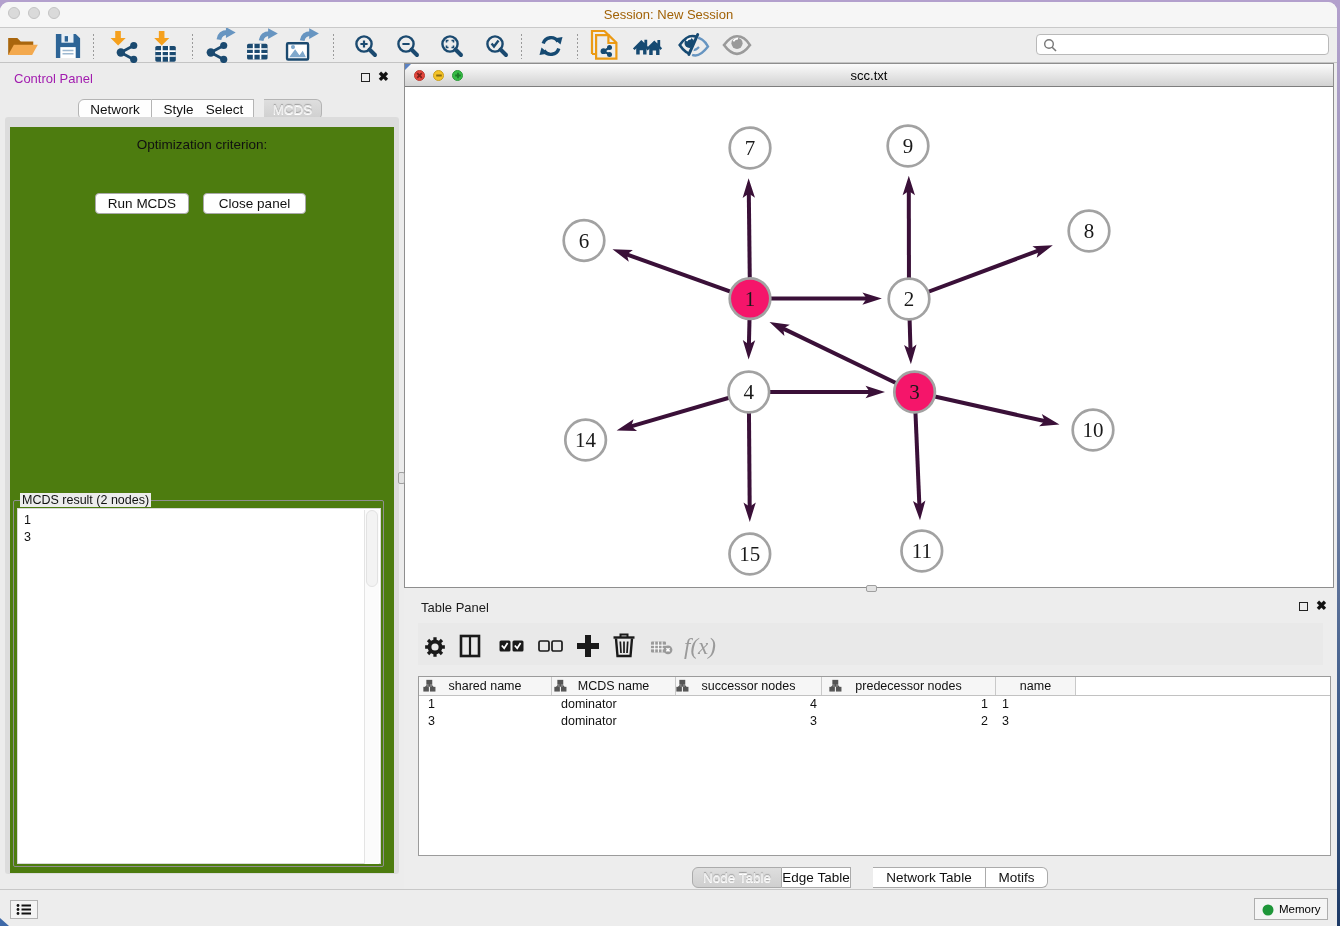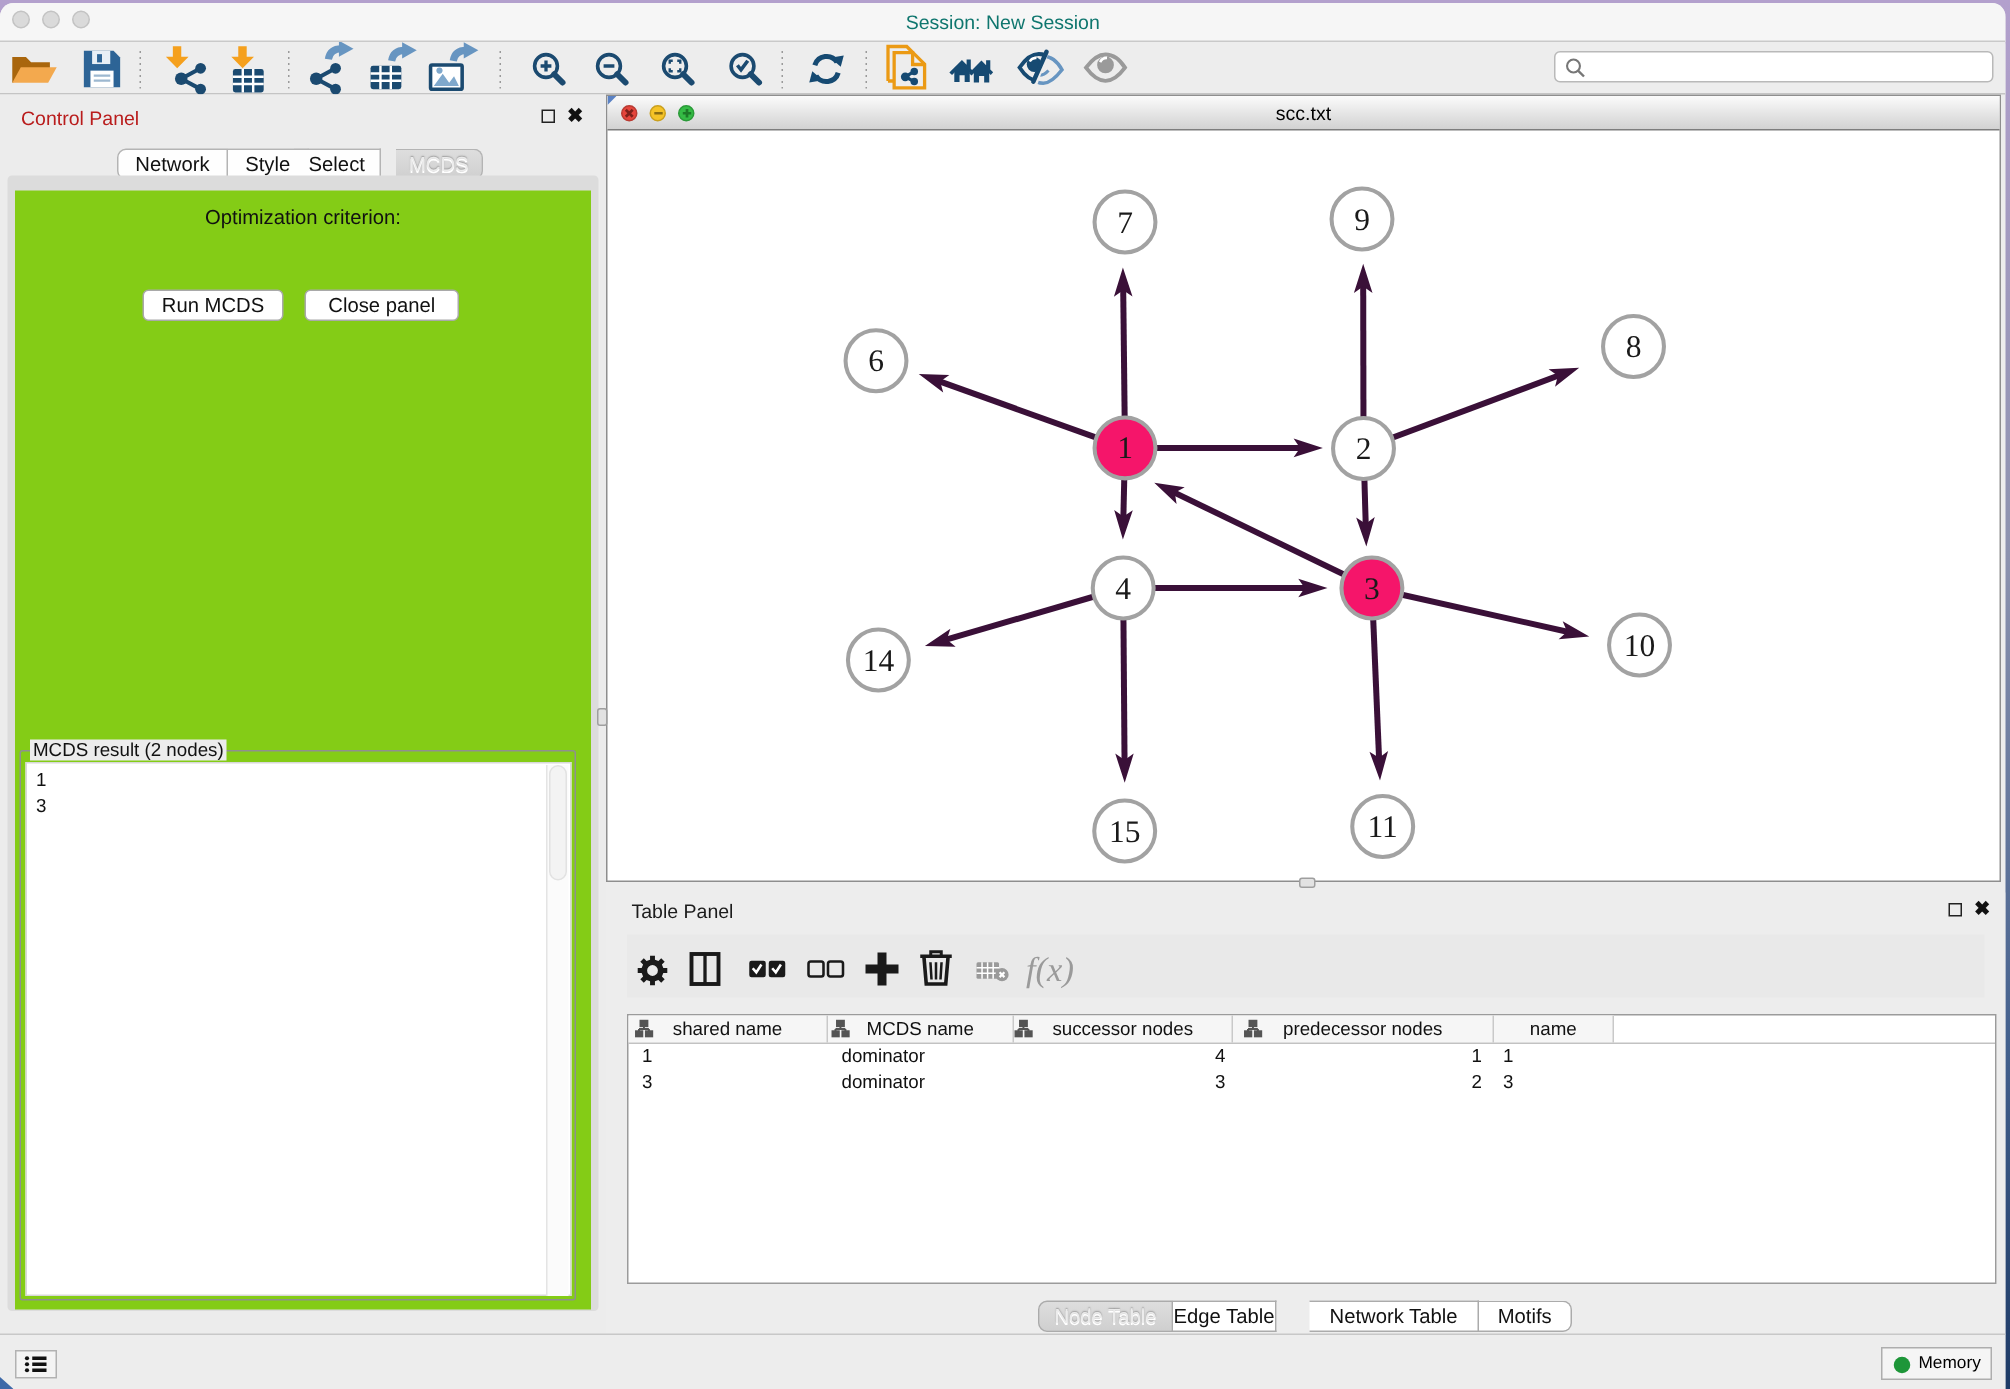--- a/index.html
+++ b/index.html
@@ -9,39 +9,39 @@
   #deskR { left:1336px; top:0; width:4px; height:926px;
     background:linear-gradient(#b3a0cd 0%, #8d93af 40%, #44618e 75%, #1d3a66 100%); }
   #win { left:0; top:2px; width:1337px; height:924px; background:#ededed;
     border-radius:9px 9px 0 0; overflow:hidden; }
   
   #titlebar { left:0; top:0; width:1337px; height:26px; background:#f6f6f6;
     border-bottom:1px solid #c9c9c9; }
   .tl { position:absolute; top:5px; width:12px; height:12px; border-radius:50%;
     background:#dadada; border:1px solid #c3c3c3; }
   #wtitle { position:absolute; left:0; right:0; top:5px; text-align:center;
-    font-size:13px; color:#0f766e; }
+    font-size:13px; color:#a16207; }
   
   #toolbar { left:0; top:27px; width:1337px; height:34px; background:#ededed;
     border-bottom:1px solid #c4c4c4; }
   .tsep { position:absolute; top:5px; height:25px; width:1px;
     background-image:linear-gradient(#9a9a9a 40%, rgba(0,0,0,0) 0%);
     background-size:1px 4px; }
   #searchbox { position:absolute; left:1036px; top:5px; width:293px; height:21px;
     background:#fff; border:1px solid #b9b9b9; border-radius:4px; }
   
   #cpanel { left:0; top:61px; width:404px; height:826px; background:#ececec; }
-  #cptitle { position:absolute; left:14px; top:8px; font-size:13px; color:#b91c1c; }
+  #cptitle { position:absolute; left:14px; top:8px; font-size:13px; color:#a21caf; }
   .paneSq { position:absolute; top:10px; width:9px; height:9px; border:1.5px solid #222; }
   .paneX  { position:absolute; top:6px; font-size:13px; font-weight:bold; color:#111; }
   .tab { position:absolute; top:36px; height:21px; background:#fefefe; border:1px solid #b4b4b4;
     font-size:13.5px; color:#111; text-align:center; line-height:19px; }
   #tabpane { position:absolute; left:5px; top:54px; width:394px; height:757px;
     background:#dcdcdc; border-radius:3px; }
-  #cpinner { position:absolute; left:5px; top:10px; width:384px; height:746px; background:#84cc16; }
+  #cpinner { position:absolute; left:5px; top:10px; width:384px; height:746px; background:#4d7c0f; }
   #optlabel { position:absolute; left:0; width:100%; top:10px; text-align:center;
     font-size:13.5px; color:#111; }
   #combo { position:absolute; left:34px; top:32px; width:312px; height:22px; background:#fff;
     border:1px solid #a9a9a9; border-radius:4px; font-size:13.5px; color:#111;
     line-height:20px; padding-left:12px; }
   .btn { position:absolute; top:66px; height:21px; background:#fff; border:1px solid #a9a9a9;
     border-radius:4px; font-size:13.5px; color:#111; text-align:center; line-height:19px; }
   #fieldset { position:absolute; left:3px; top:373px; width:371px; height:367px;
     border:1px solid #8f8f8f; border-radius:2px; }
   #fslabel { position:absolute; left:6px; top:-8px; background:#ececec; padding:0 2px;

